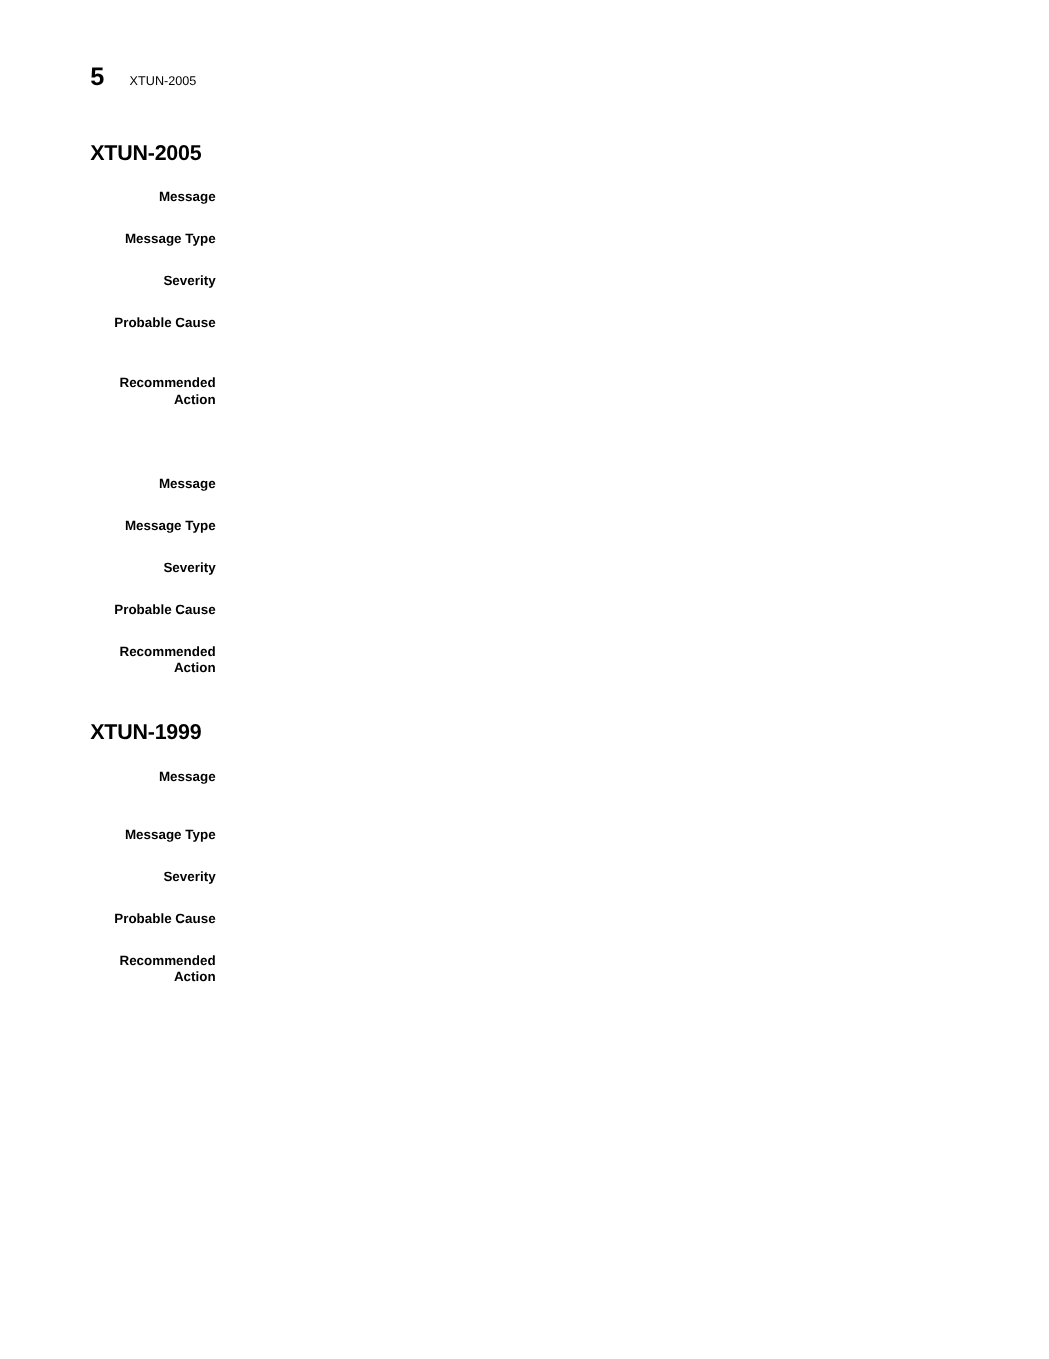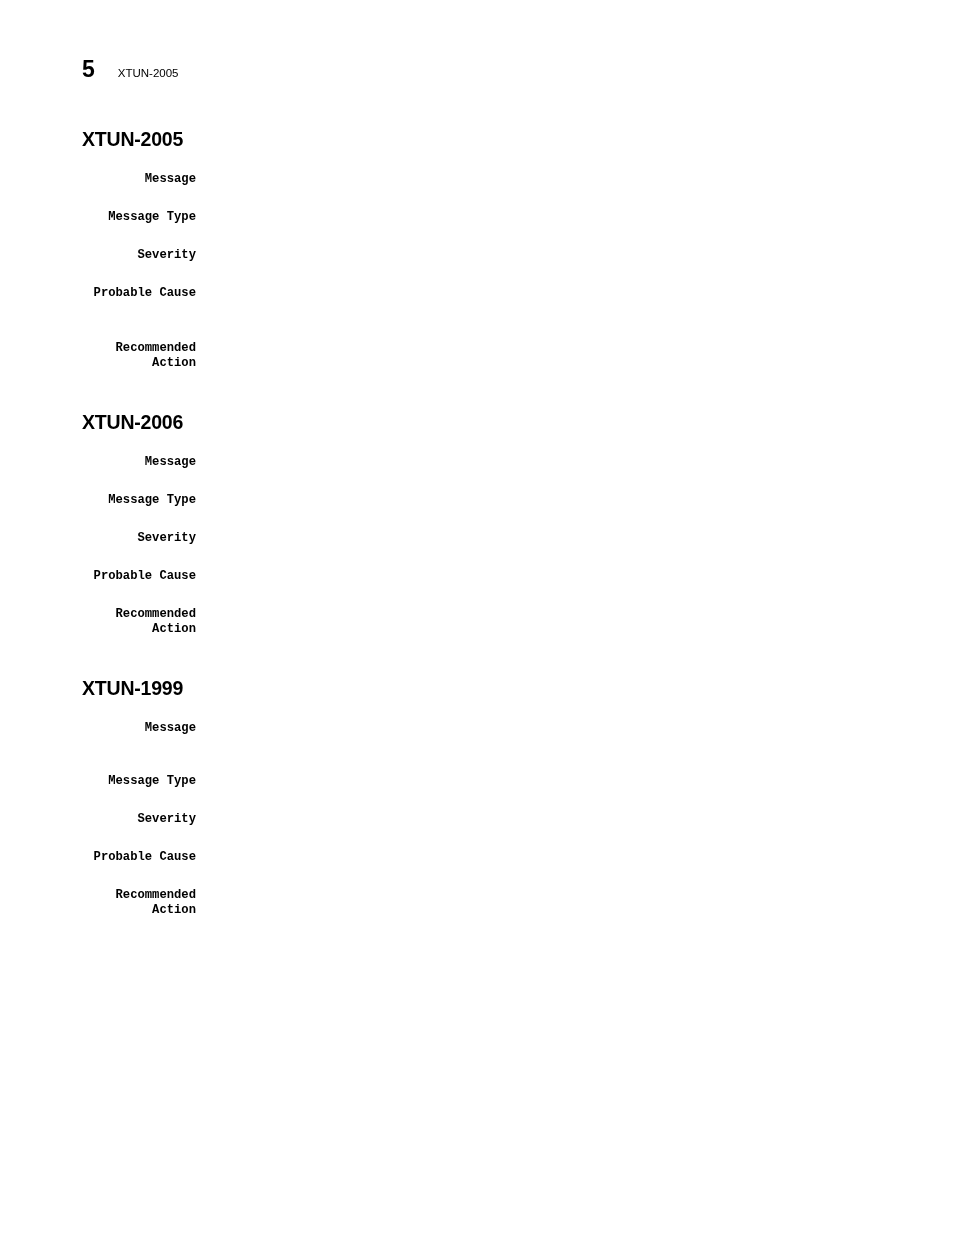--- a/index.html
+++ b/index.html
@@ -69,21 +69,20 @@
   }
 
   .field-list {
     margin: 0;
     padding: 0;
   }
 
   .field-row {
     display: flex;
     align-items: center;
-    font-family: Liberation Mono, monospace;
   }
 
   .field-label {
     flex: 0 0 114px;
     width: 114px;
     text-align: right;
     font-size: 12.2px;
     font-weight: bold;
     line-height: 15px;
     color: #000000;
@@ -158,21 +157,20 @@
 Action</div>
           <div class="field-value"></div>
         </div>
 
       </div>
     </div>
 
     <div class="gap-head-before"></div>
 
     <div class="section">
-      <h2 class="section-heading">XTUN-2006</h2>
 
       <div class="gap-head-after"></div>
 
       <div class="field-list">
 
         <div class="field-row">
           <div class="field-label">Message</div>
           <div class="field-value"></div>
         </div>
 

